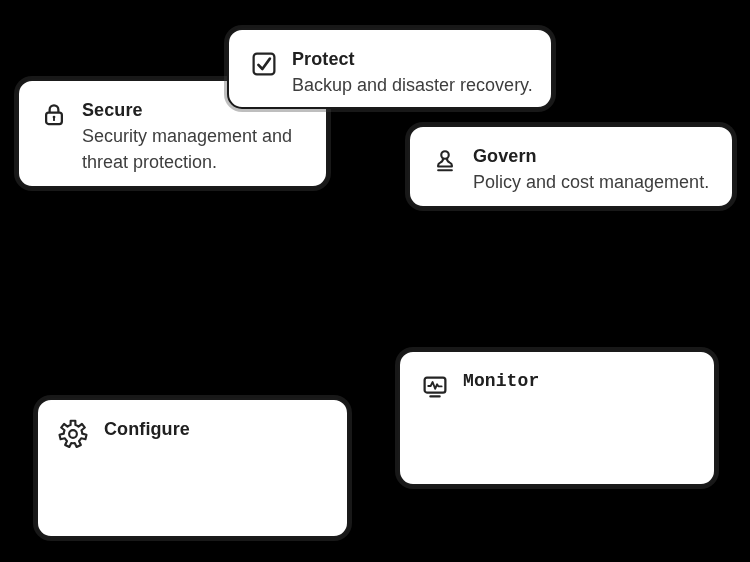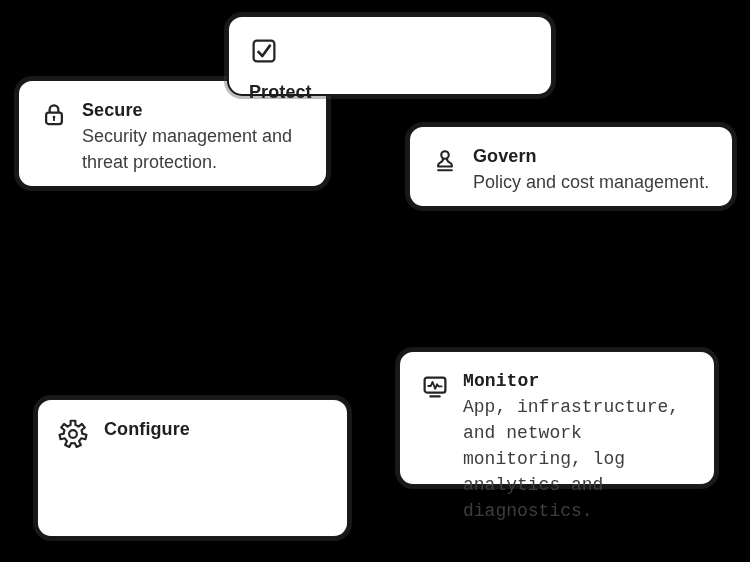--- a/index.html
+++ b/index.html
@@ -20,21 +20,21 @@
     box-sizing: border-box;
     background: #ffffff;
     border: 2.5px solid #1a1a1a;
     border-radius: 15px;
     box-shadow: 0 0 0 3px rgba(70,70,70,0.35);
     display: flex;
     align-items: flex-start;
     gap: 13px;
     padding: 16px 18px 13px 20px;
   }
-  .card-protect   { left: 227px; top: 15px;  width: 326px; height: 81px;  z-index: 3; flex-direction: column; }
+  .card-protect   { left: 227px; top: 28px;  width: 326px; height: 81px;  z-index: 3; }
   .card-secure    { left: 17px;  top: 79px;  width: 311px; height: 109px; z-index: 2; }
   .card-govern    { left: 408px; top: 125px; width: 326px; height: 83px;  z-index: 1; }
   .card-monitor   { left: 398px; top: 350px; width: 318px; height: 136px; z-index: 1; font-family: Liberation Mono, monospace; }
   .card-configure { left: 36px;  top: 398px; width: 313px; height: 140px; z-index: 1; gap: 16px; }
   .icon-box {
     flex: none;
     width: 30px;
     height: 30px;
     margin-top: 3px;
   }
@@ -62,20 +62,21 @@
 
   <div class="card card-protect">
     <span class="icon-box">
       <svg viewBox="0 0 24 24" fill="none" stroke="#242424">
         <rect x="3.7" y="3.7" width="16.6" height="16.6" rx="2.6" stroke-width="1.8"></rect>
         <path d="M7.5 12.7l3.2 3.3 6-8.3" stroke-width="2.1" stroke-linecap="round" stroke-linejoin="round"></path>
       </svg>
     </span>
     <span class="text-block">
       <div class="card-title">Protect</div>
+      <div class="card-desc nowrap">Backup and disaster recovery.</div>
     </span>
   </div>
 
   <div class="card card-govern">
     <span class="icon-box">
       <svg viewBox="0 0 24 24" fill="none" stroke="#242424" stroke-linejoin="round">
         <circle cx="12" cy="7.2" r="3" stroke-width="1.7"></circle>
         <path d="M10.4 9.8c.3 1.6-.5 2.6-2.2 3.5-1.1.5-1.7 1.2-1.7 2.2v.9h11v-.9c0-1-.6-1.7-1.7-2.2-1.7-.9-2.5-1.9-2.2-3.5" stroke-width="1.7"></path>
         <path d="M6.5 19.4h11" stroke-width="1.6" stroke-linecap="round"></path>
       </svg>
@@ -104,21 +105,20 @@
   <div class="card card-monitor">
     <span class="icon-box">
       <svg viewBox="0 0 24 24" fill="none" stroke="#242424">
         <rect x="3.7" y="5.2" width="16.6" height="12" rx="1.9" stroke-width="1.8"></rect>
         <path d="M6.6 12h1.9l1.6-3.2 2 5.4 1.6-3.6 1 1.7h2.6" stroke-width="1.5" stroke-linecap="round" stroke-linejoin="round"></path>
         <path d="M8.3 20.3h7.4" stroke-width="1.8" stroke-linecap="round"></path>
       </svg>
     </span>
     <span class="text-block">
       <div class="card-title">Monitor</div>
-      <div class="card-desc">App, infrastructure, and network monitoring, log analytics and diagnostics.</div>
     </span>
   </div>
 
   <div class="card card-configure">
     <span class="icon-box">
       <svg viewBox="0 0 24 24" fill="none" stroke="#242424">
         <path id="gear-outline-path" d="M10.08 4.85L10.12 1.36L13.88 1.36L13.92 4.85A7.4 7.4 0 0 1 16.39 6.05L19.15 3.90L21.48 6.83L18.78 9.04A7.4 7.4 0 0 1 19.39 11.72L22.79 12.54L21.95 16.20L18.54 15.46A7.4 7.4 0 0 1 16.83 17.61L18.30 20.77L14.93 22.40L13.38 19.27A7.4 7.4 0 0 1 10.62 19.27L9.07 22.40L5.70 20.77L7.17 17.61A7.4 7.4 0 0 1 5.46 15.46L2.05 16.20L1.21 12.54L4.61 11.72A7.4 7.4 0 0 1 5.22 9.04L2.52 6.83L4.85 3.90L7.61 6.05A7.4 7.4 0 0 1 10.08 4.85Z" stroke-width="1.7" stroke-linejoin="round"></path>
         <circle cx="12" cy="12" r="3.1" stroke-width="1.7"></circle>
       </svg>
     </span>

